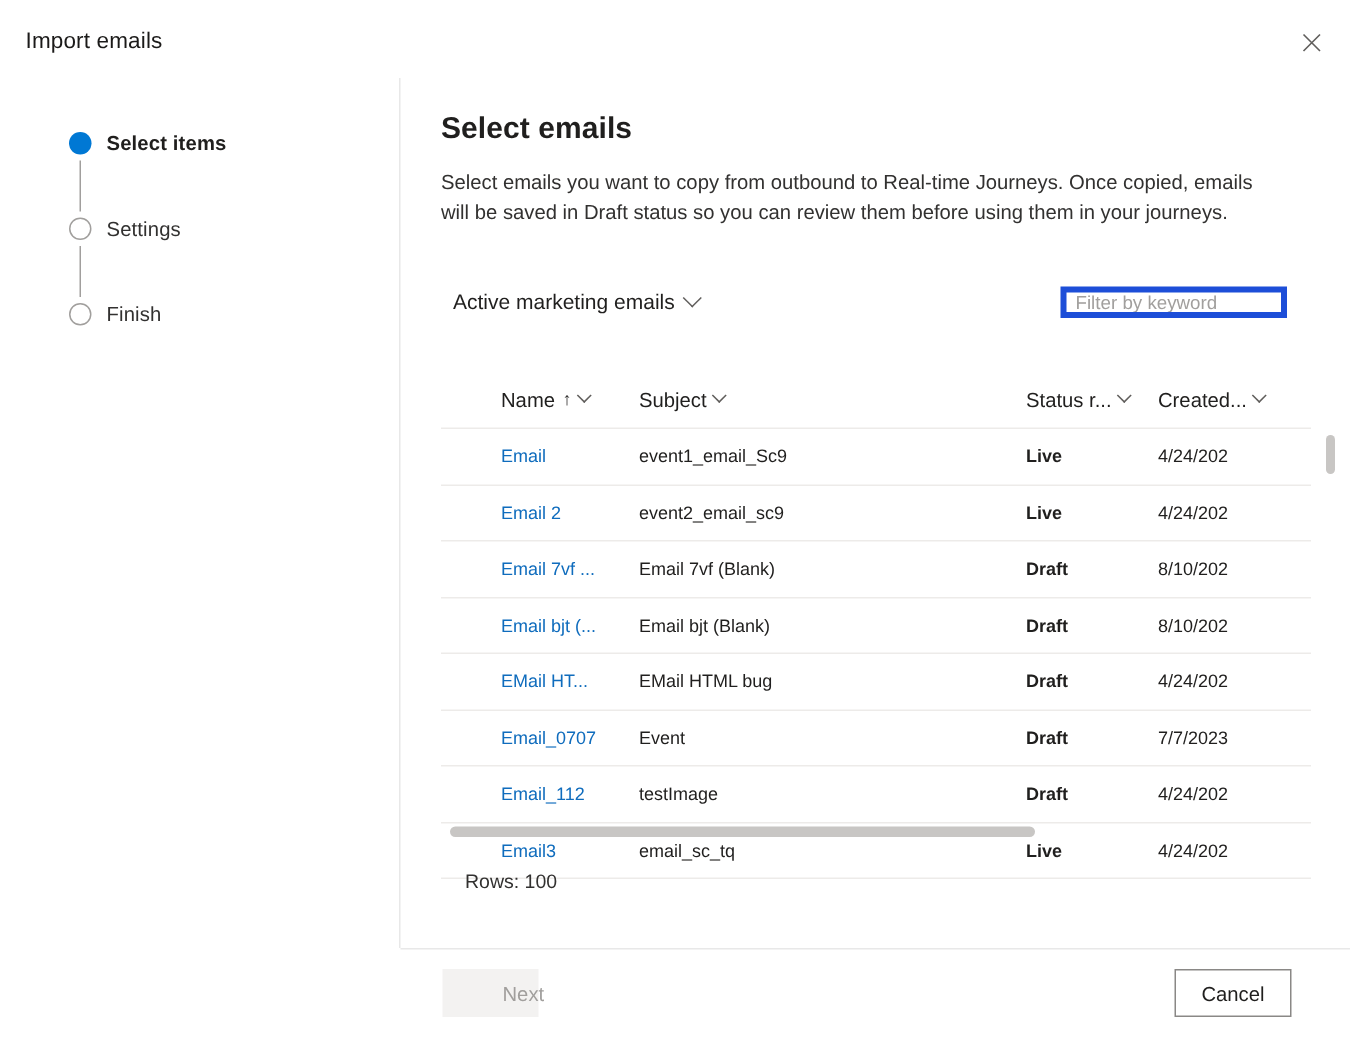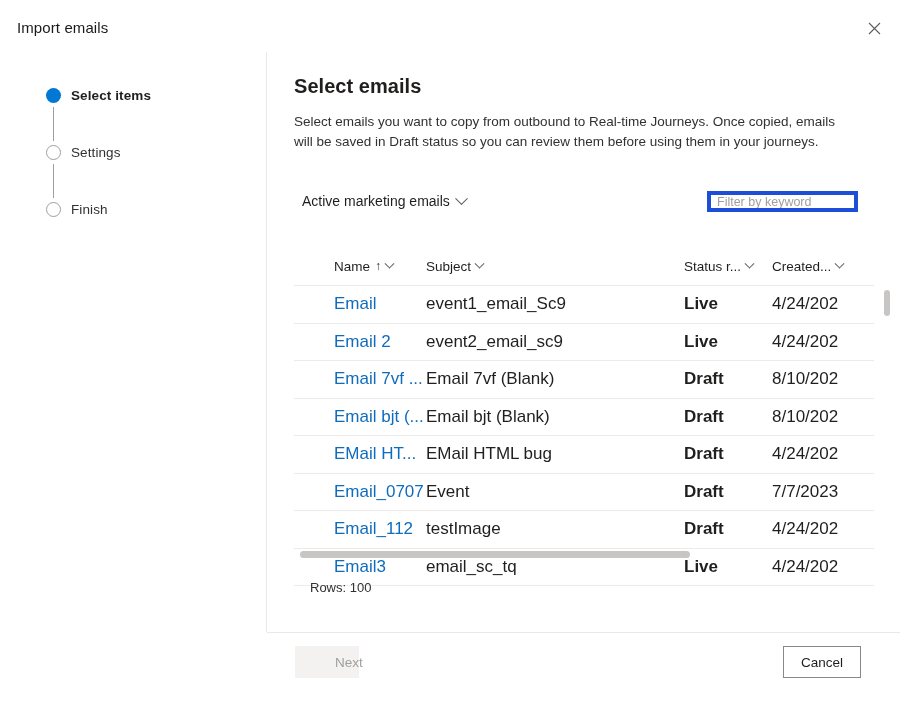--- a/index.html
+++ b/index.html
@@ -201,21 +201,21 @@
     position: relative;
     margin-top: 6px;
     border-top: 1px solid #edebe9;
   }
   .grid-row {
     display: flex;
     align-items: center;
     height: 37.5px;
     padding-left: 40px;
     border-bottom: 1px solid #edebe9;
-    font-size: 17px;
+    font-size: 12px;
     color: #201f1e;
     cursor: pointer;
   }
   .cell-name {
     width: 92px;
     color: #0f6cbd;
     white-space: nowrap;
     overflow: hidden;
   }
   .cell-subject { width: 258px; white-space: nowrap; }

